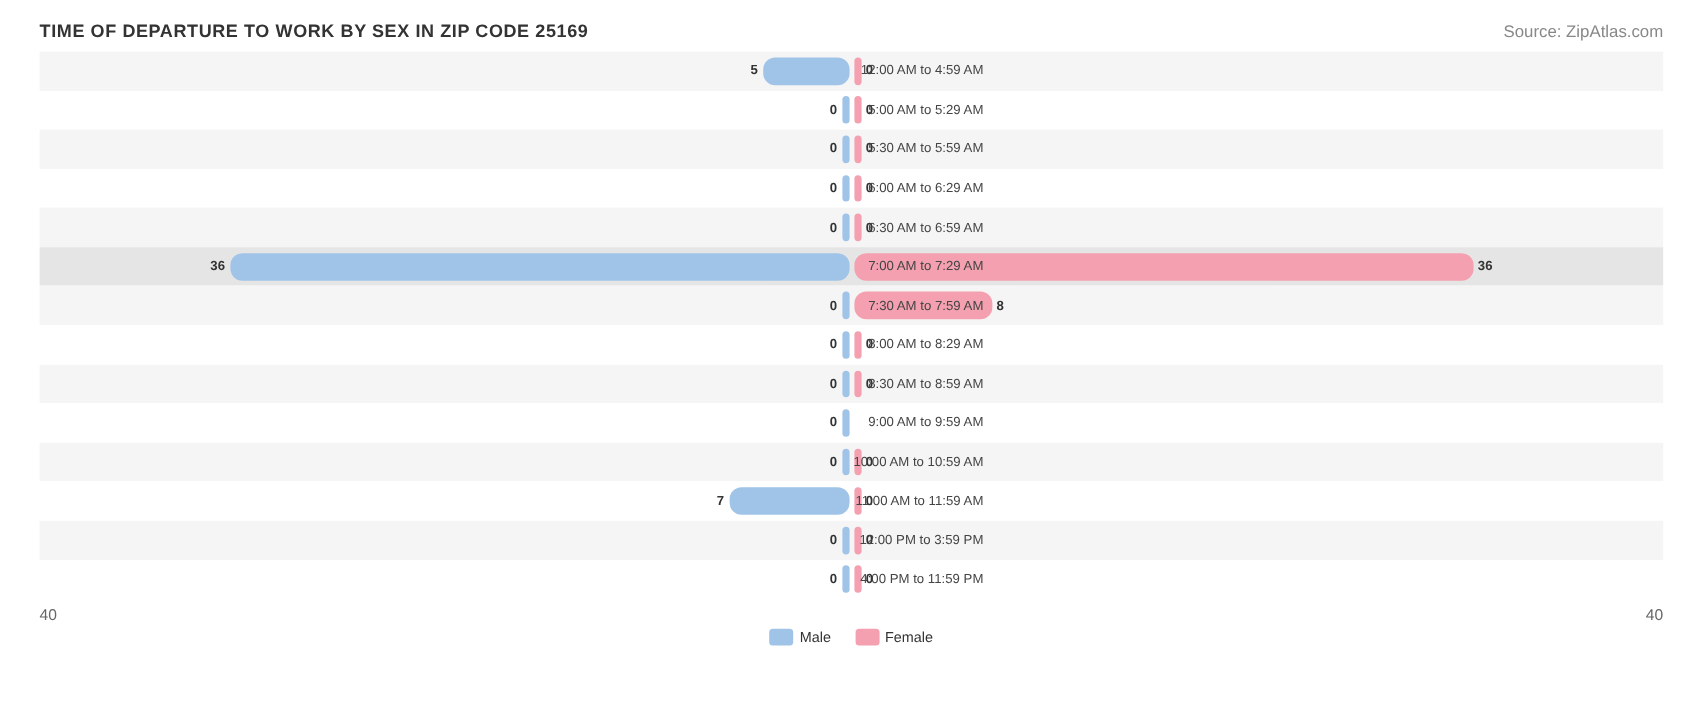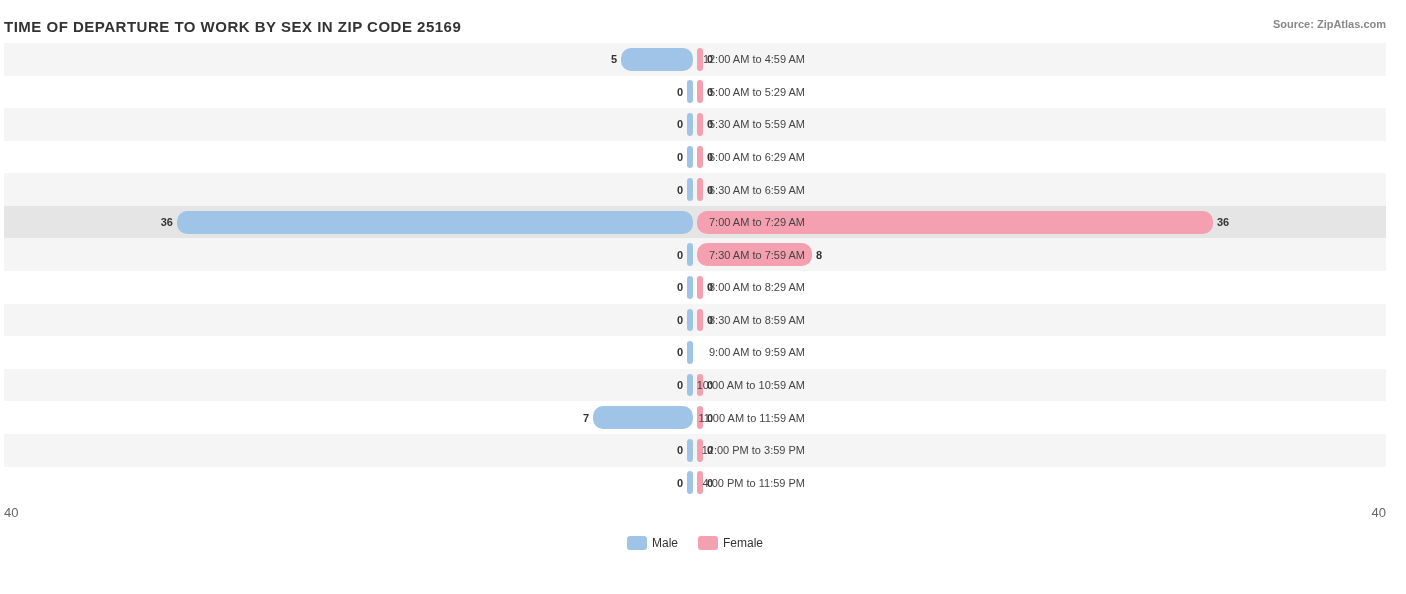--- a/index.html
+++ b/index.html
@@ -7,39 +7,38 @@
       background: #fff;
       font-family: Arial, sans-serif;
       width: 1406px;
       height: 594px;
       overflow: hidden;
       position: relative;
     }
     .chart-container {
       width: 1406px;
       height: 594px;
-      padding: 18px 20px 50px 4px;
+      padding: 18px 20px 50px 33px;
       position: relative;
     }
     .chart-title {
       font-size: 15px;
       font-weight: bold;
       color: #333;
       text-align: left;
       margin-bottom: 8px;
       text-transform: uppercase;
       letter-spacing: 0.5px;
     }
     .source-label {
       position: absolute;
       top: 18px;
       right: 20px;
-      font-size: 11px;
+      font-size: 14px;
       color: #888;
-      font-weight: bold;
     }
     .chart-area {
       position: relative;
       width: 100%;
       height: calc(100% - 30px);
     }
     .rows-container {
       width: 100%;
       height: calc(100% - 40px);
       display: flex;
@@ -123,21 +122,21 @@
       padding: 4px 0 0 0;
       font-size: 13px;
       color: #666;
       margin-top: 2px;
     }
     .legend {
       display: flex;
       justify-content: center;
       align-items: center;
       gap: 20px;
-      margin-top: 16px;
+      margin-top: 4px;
       font-size: 12px;
       color: #333;
     }
     .legend-item {
       display: flex;
       align-items: center;
       gap: 5px;
     }
     .legend-swatch {
       width: 20px;

